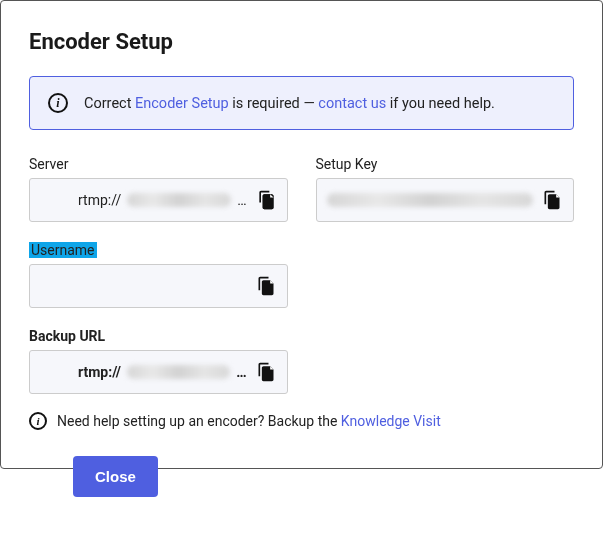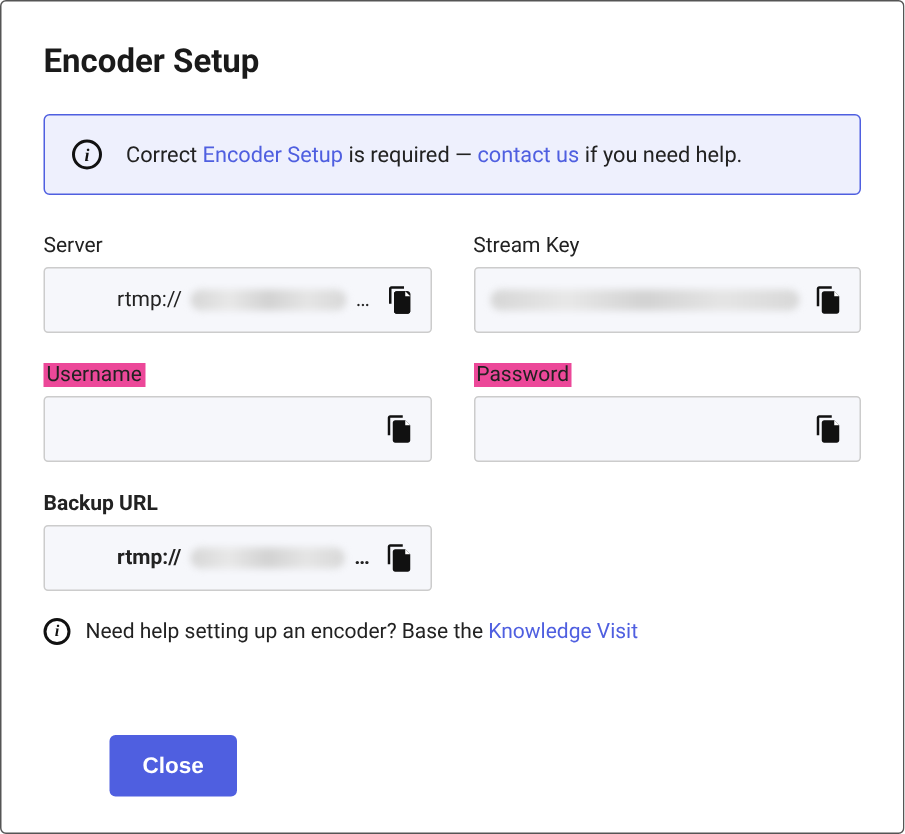--- a/index.html
+++ b/index.html
@@ -5,21 +5,21 @@
   * { box-sizing: border-box; margin: 0; padding: 0; }
   body {
     font-family: -apple-system, BlinkMacSystemFont, "Segoe UI", Roboto, Arial, sans-serif;
     background: #fff;
     width: 603px;
     height: 556px;
     overflow: hidden;
   }
   .modal {
     width: 603px;
-    height: 556px;
+    height: 469px;
     border: 1px solid #555;
     border-radius: 4px;
     padding: 28px 28px 24px 28px;
     display: flex;
     flex-direction: column;
   }
   .title {
     font-size: 22px;
     font-weight: 700;
     color: #1a1a1a;
@@ -53,21 +53,21 @@
   }
   .field { display: flex; flex-direction: column; }
   .full { grid-column: 1 / 2; font-weight: bold; }
   .label {
     font-size: 14px;
     color: #222;
     margin-bottom: 6px;
     align-self: flex-start;
   }
   .label.hl {
-    background: #ec4899;
+    background: #0ea5e9;
     padding: 0 2px;
   }
   .input-wrap {
     display: flex;
     align-items: center;
     border: 1px solid #ccc;
     background: #f6f7fb;
     border-radius: 3px;
     height: 44px;
     padding: 0 8px 0 10px;
@@ -147,21 +147,21 @@
               <path d="M19 5l2 2h-2V5z" fill="#fff"></path>
               <polygon points="19,5 21,7 19,7" fill="#111"></polygon>
               <path d="M15 5h4l2 2v14c0 1.1-.9 2-2 2h-9c-1.1 0-2-.9-2-2V7c0-1.1.9-2 2-2h5z" fill="#111"></path>
               <polygon points="17,5 21,9 17,9" fill="#fff"></polygon>
             </svg>
         </span>
       </div>
     </div>
 
     <div class="field">
-      <span class="label">Stream Key</span>
+      <span class="label">Setup Key</span>
       <div class="input-wrap">
         <span class="blur"></span>
         <span class="copy-btn">
           <svg class="copy-icon" viewBox="0 0 24 24" fill="#111">
               <path d="M15 1H5C3.9 1 3 1.9 3 3v14h2V3h10V1zm4 4H9C7.9 5 7 5.9 7 7v14c0 1.1.9 2 2 2h10c1.1 0 2-.9 2-2V9l-4-4z"></path>
               <polygon points="17,5 17,9 21,9" fill="#fff"></polygon>
             </svg>
         </span>
       </div>
     </div>
@@ -173,33 +173,20 @@
         <span style="flex:1"></span>
         <span class="copy-btn">
           <svg class="copy-icon" viewBox="0 0 24 24" fill="#111">
               <path d="M15 1H5C3.9 1 3 1.9 3 3v14h2V3h10V1zm4 4H9C7.9 5 7 5.9 7 7v14c0 1.1.9 2 2 2h10c1.1 0 2-.9 2-2V9l-4-4z"></path>
               <polygon points="17,5 17,9 21,9" fill="#fff"></polygon>
             </svg>
         </span>
       </div>
     </div>
 
-    <div class="field">
-      <span class="label hl">Password</span>
-      <div class="input-wrap">
-        <span class="blur med"></span>
-        <span style="flex:1"></span>
-        <span class="copy-btn">
-          <svg class="copy-icon" viewBox="0 0 24 24" fill="#111">
-              <path d="M15 1H5C3.9 1 3 1.9 3 3v14h2V3h10V1zm4 4H9C7.9 5 7 5.9 7 7v14c0 1.1.9 2 2 2h10c1.1 0 2-.9 2-2V9l-4-4z"></path>
-              <polygon points="17,5 17,9 21,9" fill="#fff"></polygon>
-            </svg>
-        </span>
-      </div>
-    </div>
 
     <div class="field full">
       <span class="label">Backup URL</span>
       <div class="input-wrap">
         <span class="prefix">rtmp://</span>
         <span class="blur"></span>
         <span class="ellipsis">…</span>
         <span class="copy-btn">
           <svg class="copy-icon" viewBox="0 0 24 24" fill="#111">
               <path d="M15 1H5C3.9 1 3 1.9 3 3v14h2V3h10V1zm4 4H9C7.9 5 7 5.9 7 7v14c0 1.1.9 2 2 2h10c1.1 0 2-.9 2-2V9l-4-4z"></path>
@@ -207,21 +194,21 @@
             </svg>
         </span>
       </div>
     </div>
 
   </div>
 
   <div class="help-line">
     <span class="icon-info small">i</span>
     <span>
-      <span>Need help setting up an encoder? Base the </span><a href="#">Knowledge Visit</a>
+      <span>Need help setting up an encoder? Backup the </span><a href="#">Knowledge Visit</a>
     </span>
   </div>
 
   <div class="footer">
     <button class="close-btn">Close</button>
   </div>
 
 </div>
 
 </body></html>

